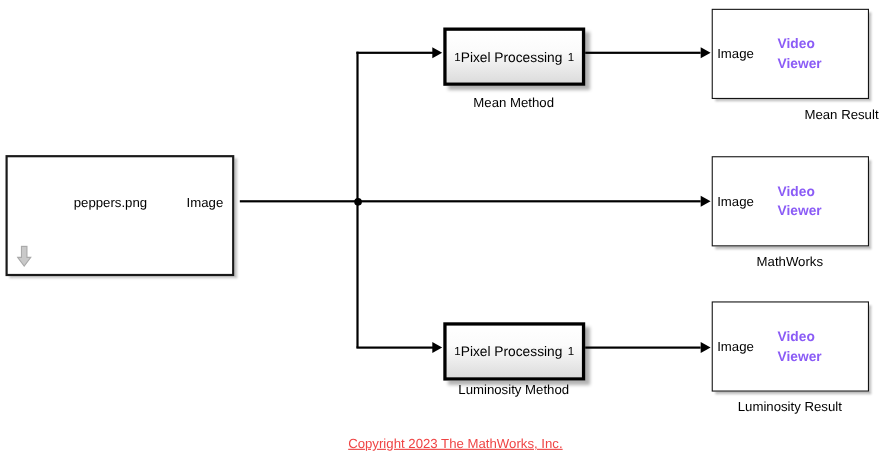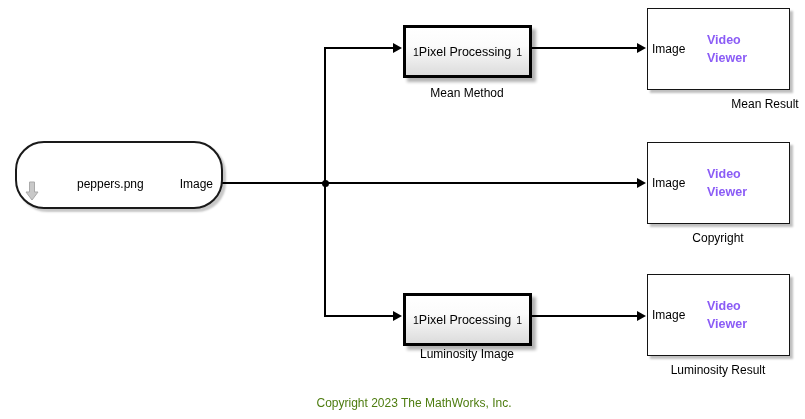--- a/index.html
+++ b/index.html
@@ -143,23 +143,24 @@
     width: 0;
     height: 0;
     border-top: 5.5px solid transparent;
     border-bottom: 5.5px solid transparent;
     border-left: 9px solid #000000;
   }
 
   .copyright {
     position: absolute;
     font-size: 12px;
-    color: #4d7c0f;
+    color: #ef4444;
     white-space: nowrap;
     transform: translateX(-50%);
+    text-decoration: underline;
   }
 </style>
 </head>
 <body>
 
 <div id="canvas">
 
   <div class="wire wire-h" style="left:218px; top:182px; width:110px;"></div>
 
   <div class="wire wire-v" style="left:324px; top:47px; height:269px;"></div>
@@ -174,21 +175,21 @@
 
   <div class="wire wire-h" style="left:324px; top:315px; width:70px;"></div>
   <div class="arrowhead" style="left:393px; top:310.5px;"></div>
 
   <div class="wire wire-h" style="left:532px; top:47px; width:105px;"></div>
   <div class="arrowhead" style="left:637px; top:42.5px;"></div>
 
   <div class="wire wire-h" style="left:532px; top:315px; width:105px;"></div>
   <div class="arrowhead" style="left:637px; top:310.5px;"></div>
 
-  <div class="block src-block" style="left:15px; top:141px; width:208px; height:68px;border-radius:29px;">
+  <div class="block src-block" style="left:5px; top:141px; width:208px; height:110px;">
     <span class="src-label src-name">peppers.png</span>
     <span class="src-label src-port-out">Image</span>
     <svg class="import-arrow" viewBox="0 0 14 20">
       <polygon points="4.5,1 9.5,1 9.5,11 13,11 7,19 1,11 4.5,11" fill="#c9c9c9" stroke="#aaaaaa" stroke-width="1"></polygon>
     </svg>
   </div>
 
   <div class="block pp-block" style="left:403px; top:25px; width:129px; height:53px;">
     <div class="pp-row">
       <span class="pp-portnum">1</span>
@@ -198,39 +199,39 @@
   </div>
   <div class="caption" style="left:467px; top:86px;">Mean Method</div>
 
   <div class="block pp-block" style="left:403px; top:293px; width:129px; height:53px;">
     <div class="pp-row">
       <span class="pp-portnum">1</span>
       <span class="pp-title">Pixel Processing</span>
       <span class="pp-portnum">1</span>
     </div>
   </div>
-  <div class="caption" style="left:467px; top:347px;">Luminosity Image</div>
+  <div class="caption" style="left:467px; top:347px;">Luminosity Method</div>
 
   <div class="block vv-block" style="left:647px; top:8px; width:143px; height:82px;">
     <span class="vv-inport-label">Image</span>
     <div class="vv-title">
       <div>Video</div>
       <div>Viewer</div>
     </div>
   </div>
   <div class="caption" style="left:718px; top:97px;margin-left:47px;">Mean Result</div>
 
   <div class="block vv-block" style="left:647px; top:142px; width:143px; height:82px;">
     <span class="vv-inport-label">Image</span>
     <div class="vv-title">
       <div>Video</div>
       <div>Viewer</div>
     </div>
   </div>
-  <div class="caption" style="left:718px; top:231px;">Copyright</div>
+  <div class="caption" style="left:718px; top:231px;">MathWorks</div>
 
   <div class="block vv-block" style="left:647px; top:274px; width:143px; height:82px;">
     <span class="vv-inport-label">Image</span>
     <div class="vv-title">
       <div>Video</div>
       <div>Viewer</div>
     </div>
   </div>
   <div class="caption" style="left:718px; top:363px;">Luminosity Result</div>
 

